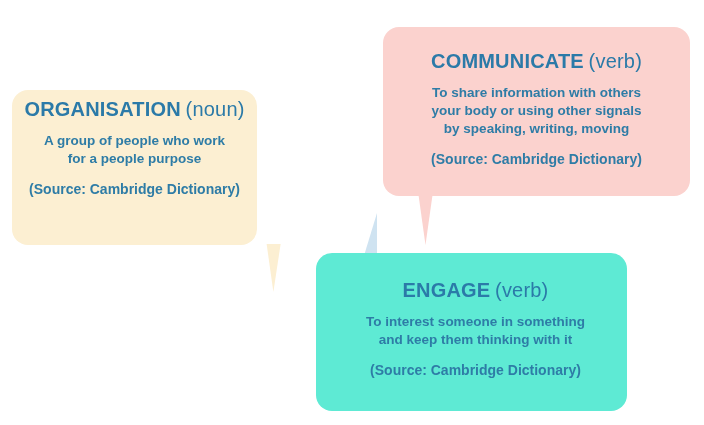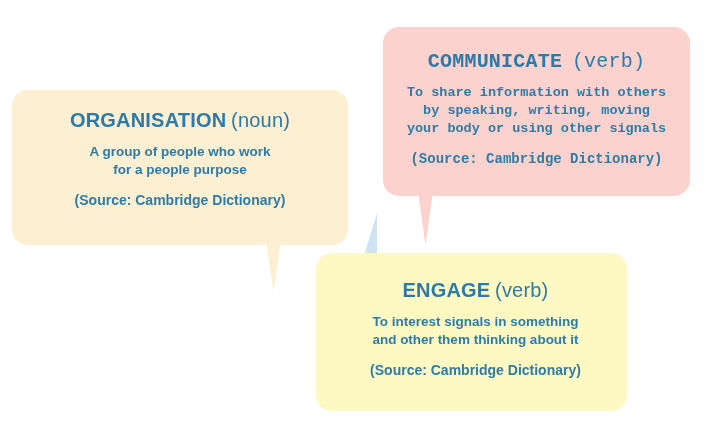--- a/index.html
+++ b/index.html
@@ -61,60 +61,59 @@
     font-weight: 700;
     font-size: 14px;
     line-height: 1.2;
     margin-top: 13px;
   }
 
   
   #bubble-organisation {
     left: 12px;
     top: 90px;
-    width: 336px;
+    width: 245px;
     height: 155px;
     background: #fcefd2;
-    padding-top: 19px;
+    padding-top: 8px;
   }
   #tail-organisation {
     left: 270px;
     top: 244px;
     border-left: 14px solid #fcefd2;
     border-right: 18px solid transparent;
     border-bottom: 48px solid transparent;
     transform: skewX(8deg);
   }
 
   
   #bubble-communicate {
     left: 383px;
     top: 27px;
     width: 307px;
     height: 169px;
     background: #fbd2ce;
     padding-top: 23px;
-    font-family: Liberation Mono, monospace;
   }
   #tail-communicate {
     left: 397px;
     top: 195px;
     border-right: 14px solid #fbd2ce;
     border-left: 18px solid transparent;
     border-bottom: 50px solid transparent;
     transform: skewX(-8deg);
   }
 
   
   #bubble-engage {
     left: 316px;
     top: 253px;
     width: 311px;
     height: 158px;
-    background: #fef9c3;
+    background: #5eead4;
     padding-top: 26px;
     padding-left: 8px;
   }
   #tail-engage {
     left: 356px;
     top: 213px;
     border-right: 14px solid #cfe3f1;
     border-left: 7px solid transparent;
     border-top: 46px solid transparent;
   }
@@ -138,31 +137,31 @@
     <div class="source">(Source: Cambridge Dictionary)</div>
   </div>
 
   <div class="tail" id="tail-communicate"></div>
   <div class="bubble" id="bubble-communicate">
     <div class="term-line">
       <span class="term-word">COMMUNICATE</span><span>&nbsp;</span><span class="term-pos">(verb)</span>
     </div>
     <div class="definition">
       <div class="nowrap">To share information with others</div>
+      <div class="nowrap">your body or using other signals</div>
       <div class="nowrap">by speaking, writing, moving</div>
-      <div class="nowrap">your body or using other signals</div>
     </div>
     <div class="source">(Source: Cambridge Dictionary)</div>
   </div>
 
   <div class="tail" id="tail-engage"></div>
   <div class="bubble" id="bubble-engage">
     <div class="term-line">
       <span class="term-word">ENGAGE</span><span>&nbsp;</span><span class="term-pos">(verb)</span>
     </div>
     <div class="definition">
-      <div class="nowrap">To interest signals in something</div>
-      <div class="nowrap">and other them thinking about it</div>
+      <div class="nowrap">To interest someone in something</div>
+      <div class="nowrap">and keep them thinking with it</div>
     </div>
     <div class="source">(Source: Cambridge Dictionary)</div>
   </div>
 
 </div>
 
 </body></html>

